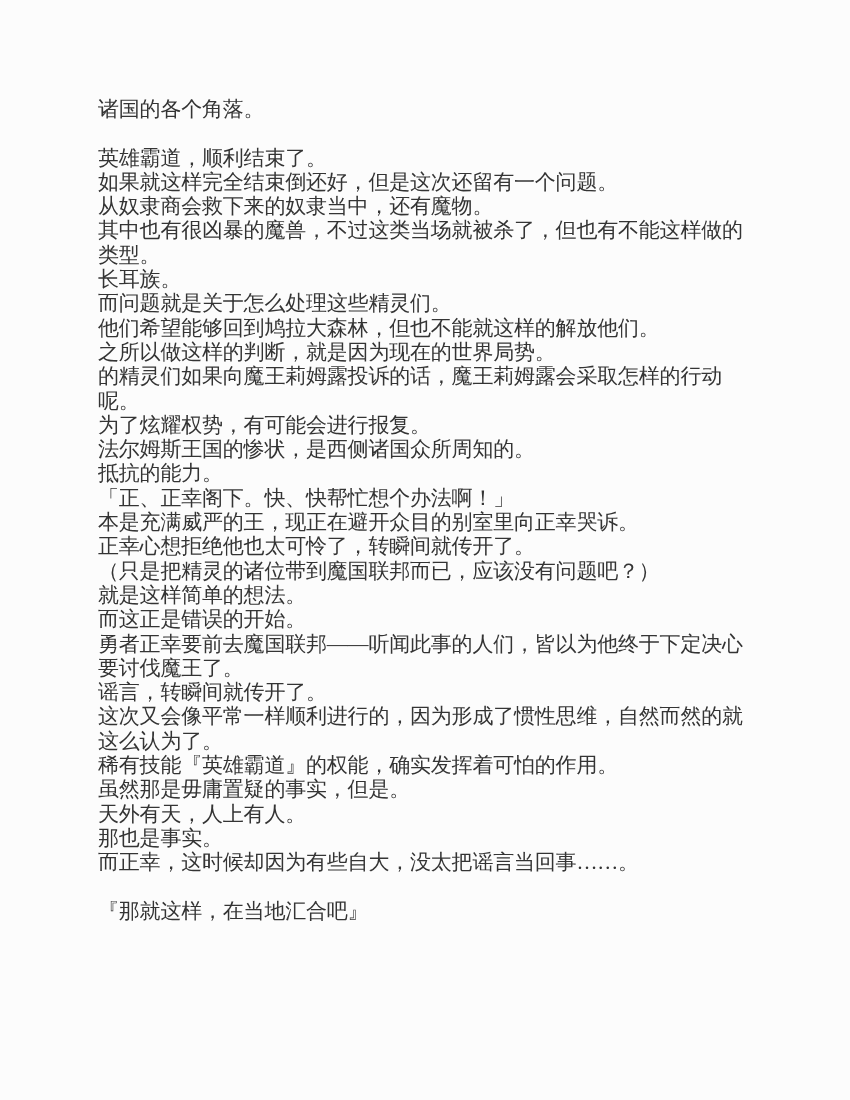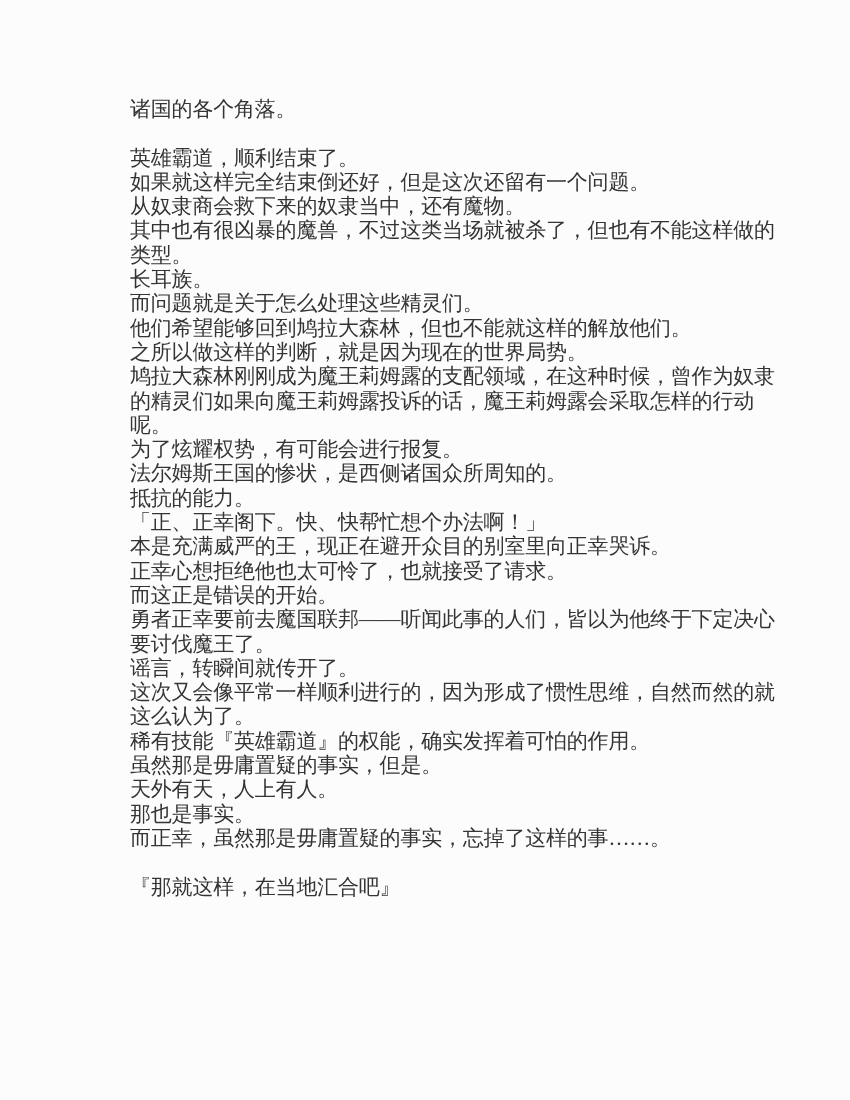--- a/index.html
+++ b/index.html
@@ -12,21 +12,20 @@
     background: #fcfcfc;
     position: relative;
     overflow: hidden;
     font-family: "Liberation Serif", "DejaVu Serif", serif;
   }
   .page-text {
     position: absolute;
     left: 98px;
     top: 97px;
     width: 680px;
-    margin-left: 32px;
   }
   .line {
     font-size: 21px;
     line-height: 24.3px;
     height: 24.3px;
     color: #343434;
     white-space: pre;
     letter-spacing: -0.2px;
     font-family: "Liberation Serif", "DejaVu Serif", serif;
     text-rendering: optimizeLegibility;
@@ -40,35 +39,36 @@
     <div class="line"></div>
     <div class="line">英雄霸道，顺利结束了。</div>
     <div class="line">如果就这样完全结束倒还好，但是这次还留有一个问题。</div>
     <div class="line">从奴隶商会救下来的奴隶当中，还有魔物。</div>
     <div class="line">其中也有很凶暴的魔兽，不过这类当场就被杀了，但也有不能这样做的</div>
     <div class="line">类型。</div>
     <div class="line">长耳族。</div>
     <div class="line">而问题就是关于怎么处理这些精灵们。</div>
     <div class="line">他们希望能够回到鸠拉大森林，但也不能就这样的解放他们。</div>
     <div class="line">之所以做这样的判断，就是因为现在的世界局势。</div>
-    <div class="line">鸠拉大森林刚刚成为魔王莉姆露的支配领域，在这种时候，曾作为奴隶</div>
     <div class="line">的精灵们如果向魔王莉姆露投诉的话，魔王莉姆露会采取怎样的行动</div>
     <div class="line">呢。</div>
     <div class="line">为了炫耀权势，有可能会进行报复。</div>
     <div class="line">法尔姆斯王国的惨状，是西侧诸国众所周知的。</div>
     <div class="line">抵抗的能力。</div>
     <div class="line">「正、正幸阁下。快、快帮忙想个办法啊！」</div>
     <div class="line">本是充满威严的王，现正在避开众目的别室里向正幸哭诉。</div>
-    <div class="line">正幸心想拒绝他也太可怜了，也就接受了请求。</div>
+    <div class="line">正幸心想拒绝他也太可怜了，转瞬间就传开了。</div>
+    <div class="line">（只是把精灵的诸位带到魔国联邦而已，应该没有问题吧？）</div>
+    <div class="line">就是这样简单的想法。</div>
     <div class="line">而这正是错误的开始。</div>
     <div class="line">勇者正幸要前去魔国联邦——听闻此事的人们，皆以为他终于下定决心</div>
     <div class="line">要讨伐魔王了。</div>
     <div class="line">谣言，转瞬间就传开了。</div>
     <div class="line">这次又会像平常一样顺利进行的，因为形成了惯性思维，自然而然的就</div>
     <div class="line">这么认为了。</div>
     <div class="line">稀有技能『英雄霸道』的权能，确实发挥着可怕的作用。</div>
     <div class="line">虽然那是毋庸置疑的事实，但是。</div>
     <div class="line">天外有天，人上有人。</div>
     <div class="line">那也是事实。</div>
-    <div class="line">而正幸，虽然那是毋庸置疑的事实，忘掉了这样的事……。</div>
+    <div class="line">而正幸，这时候却因为有些自大，没太把谣言当回事……。</div>
     <div class="line"></div>
     <div class="line">『那就这样，在当地汇合吧』</div>
   </div>
 
 </body></html>

